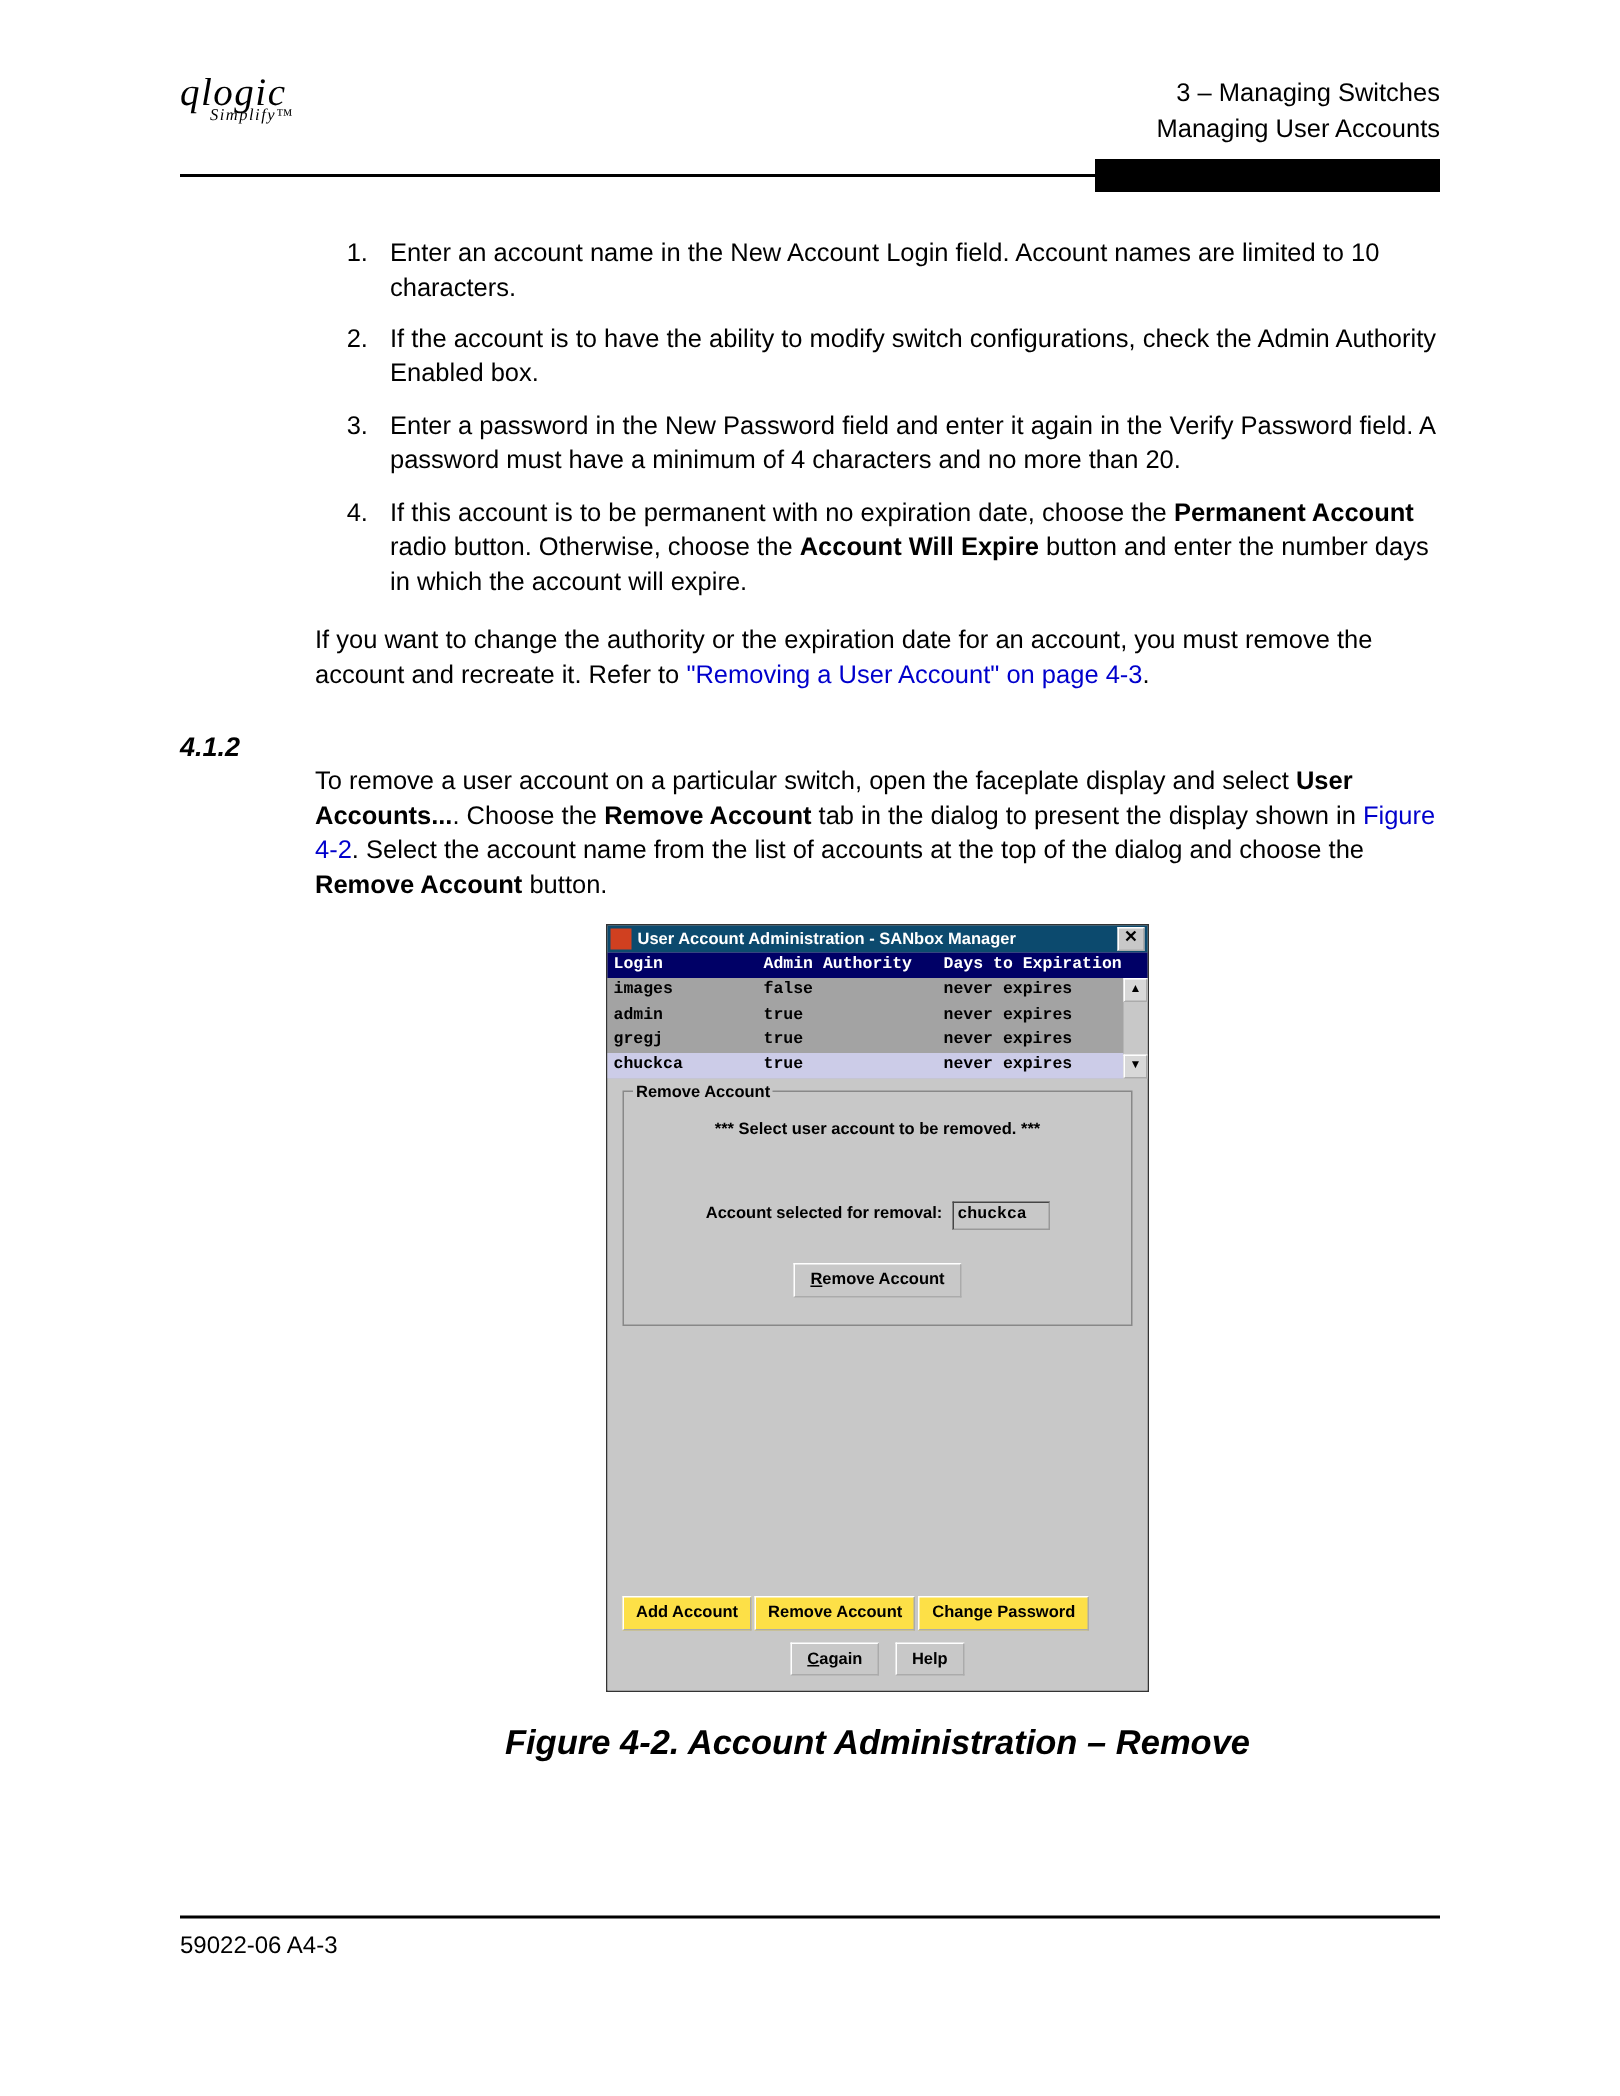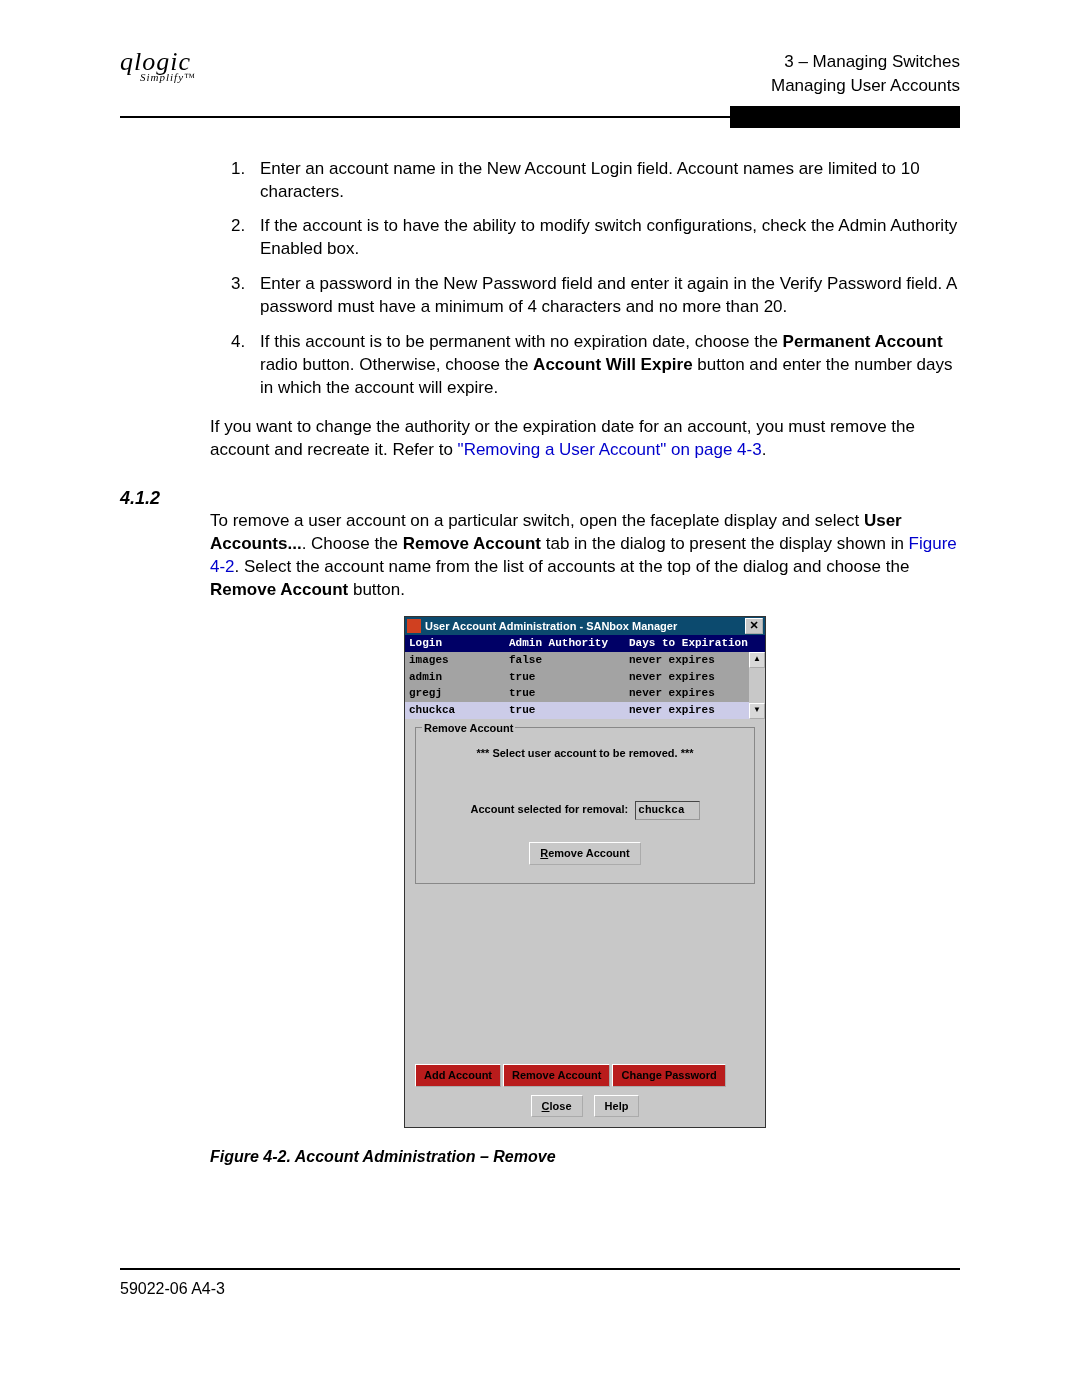--- a/index.html
+++ b/index.html
@@ -208,37 +208,37 @@
     font-weight: bold;
     font-size: 11px;
   }
   .gb-btn { text-align: center; }
   .tabs {
     display: flex;
     gap: 2px;
   }
   .tab {
     border: 1px outset #fff;
-    background: #b91c1c;
+    background: #fde047;
     padding: 3px 8px;
     font-weight: bold;
     font-size: 11px;
   }
   .bottom-btns {
     text-align: center;
     padding: 8px 0 4px 0;
   }
   .bottom-btns .btn { margin: 0 4px; }
   .underline { text-decoration: underline; }
   .figure-caption {
-    text-align: left;
+    text-align: center;
     font-style: italic;
     font-weight: bold;
     margin-top: 18px;
-    font-size: 16px;
+    font-size: 23px;
   }
   .footer {
     display: flex;
     justify-content: flex-start;
     border-top: 2px solid #000;
     margin-top: 100px;
     padding-top: 10px;
     font-size: 16px;
   }
 </style>
@@ -332,21 +332,21 @@
             <div class="gb-btn">
               <span class="btn"><span class="underline">R</span><span>emove Account</span></span>
             </div>
           </div>
           <div class="tabs">
             <div class="tab">Add Account</div>
             <div class="tab">Remove Account</div>
             <div class="tab">Change Password</div>
           </div>
           <div class="bottom-btns">
-            <span class="btn"><span class="underline">C</span><span>lose</span></span>
+            <span class="btn"><span class="underline">C</span><span>again</span></span>
             <span class="btn">Help</span>
           </div>
         </div>
       </div>
     </div>
 
     <div class="figure-caption">Figure 4-2.  Account Administration – Remove</div>
   </div>
 
   <div class="footer">

